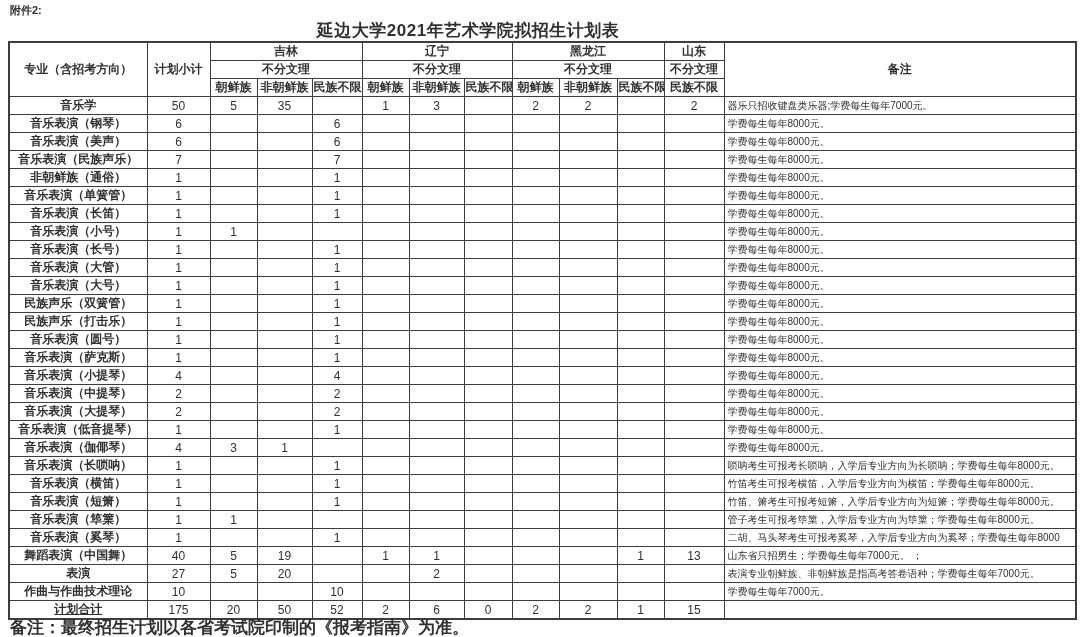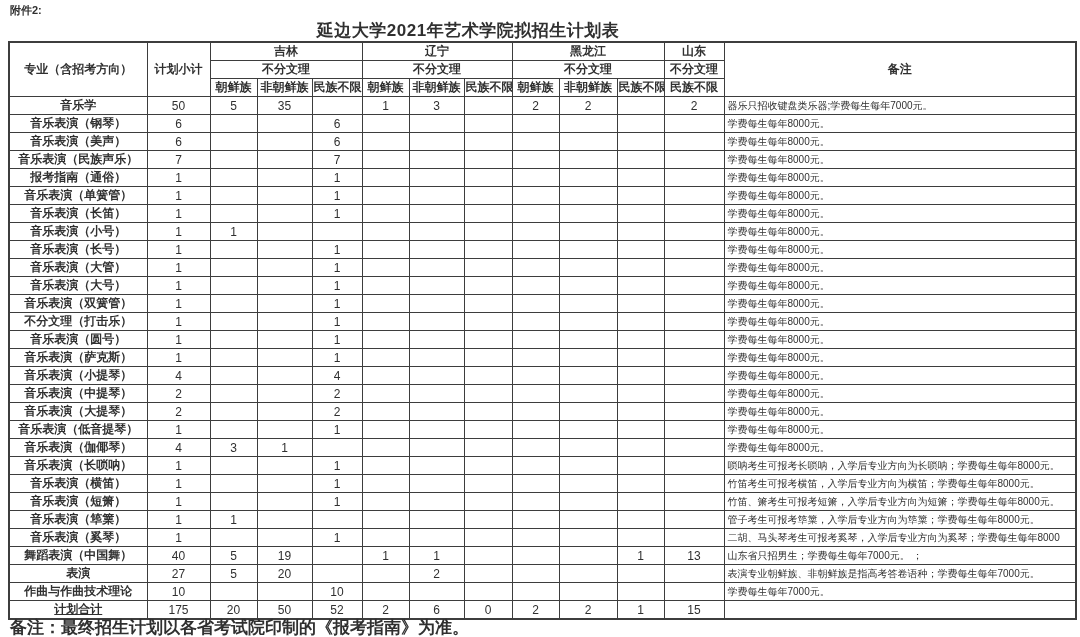--- a/index.html
+++ b/index.html
@@ -158,21 +158,21 @@
         <td class="value-cell"></td>
         <td class="value-cell"></td>
         <td class="value-cell"></td>
         <td class="value-cell"></td>
         <td class="value-cell"></td>
         <td class="value-cell"></td>
         <td class="value-cell"></td>
         <td class="remark-cell">学费每生每年8000元。</td>
       </tr>
       <tr>
-        <td class="major-cell">报考指南（通俗）</td>
+        <td class="major-cell">非朝鲜族（通俗）</td>
         <td class="value-cell">1</td>
         <td class="value-cell"></td>
         <td class="value-cell"></td>
         <td class="value-cell">1</td>
         <td class="value-cell"></td>
         <td class="value-cell"></td>
         <td class="value-cell"></td>
         <td class="value-cell"></td>
         <td class="value-cell"></td>
         <td class="value-cell"></td>
@@ -263,36 +263,36 @@
         <td class="value-cell"></td>
         <td class="value-cell"></td>
         <td class="value-cell"></td>
         <td class="value-cell"></td>
         <td class="value-cell"></td>
         <td class="value-cell"></td>
         <td class="value-cell"></td>
         <td class="remark-cell">学费每生每年8000元。</td>
       </tr>
       <tr>
-        <td class="major-cell">音乐表演（双簧管）</td>
-        <td class="value-cell">1</td>
-        <td class="value-cell"></td>
-        <td class="value-cell"></td>
-        <td class="value-cell">1</td>
-        <td class="value-cell"></td>
-        <td class="value-cell"></td>
-        <td class="value-cell"></td>
-        <td class="value-cell"></td>
-        <td class="value-cell"></td>
-        <td class="value-cell"></td>
-        <td class="value-cell"></td>
-        <td class="remark-cell">学费每生每年8000元。</td>
-      </tr>
-      <tr>
-        <td class="major-cell">不分文理（打击乐）</td>
+        <td class="major-cell">民族声乐（双簧管）</td>
+        <td class="value-cell">1</td>
+        <td class="value-cell"></td>
+        <td class="value-cell"></td>
+        <td class="value-cell">1</td>
+        <td class="value-cell"></td>
+        <td class="value-cell"></td>
+        <td class="value-cell"></td>
+        <td class="value-cell"></td>
+        <td class="value-cell"></td>
+        <td class="value-cell"></td>
+        <td class="value-cell"></td>
+        <td class="remark-cell">学费每生每年8000元。</td>
+      </tr>
+      <tr>
+        <td class="major-cell">民族声乐（打击乐）</td>
         <td class="value-cell">1</td>
         <td class="value-cell"></td>
         <td class="value-cell"></td>
         <td class="value-cell">1</td>
         <td class="value-cell"></td>
         <td class="value-cell"></td>
         <td class="value-cell"></td>
         <td class="value-cell"></td>
         <td class="value-cell"></td>
         <td class="value-cell"></td>

